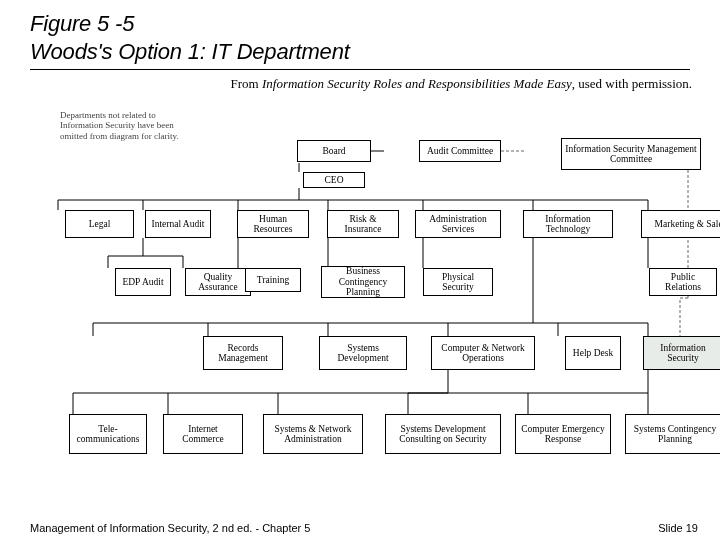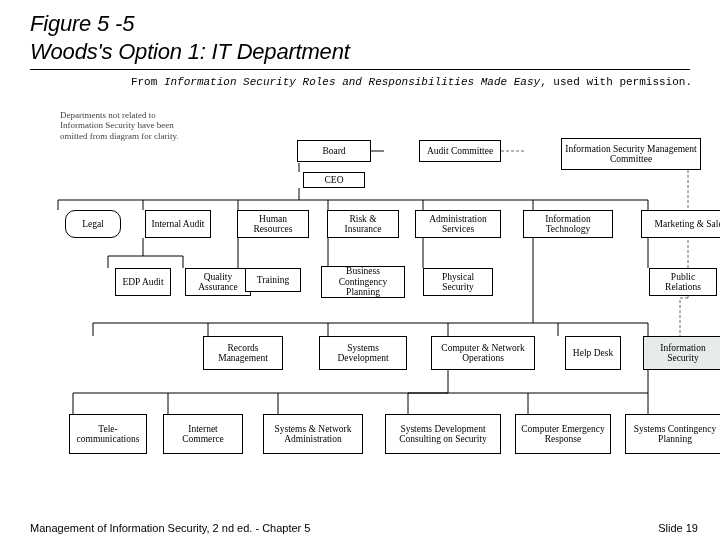--- a/index.html
+++ b/index.html
@@ -22,24 +22,24 @@
     font-weight: normal;
     line-height: 1.25;
     letter-spacing: -0.2px;
   }
   .title-rule {
     border: none;
     border-top: 1.5px solid #000;
     margin: 4px 0 0 0;
   }
   .attribution {
-    font-size: 11px;
+    font-size: 13px;
     text-align: right;
     padding: 2px 28px 0 0;
-    font-family: Liberation Mono, monospace;
+    font-family: Liberation Serif, serif;
   }
   .attribution .src { font-style: italic; }
   .note-box {
     position: absolute;
     left: 60px;
     top: 110px;
     width: 130px;
     font-family: "Times New Roman", serif;
     font-size: 9px;
     color: #444;
@@ -162,21 +162,21 @@
   <line x1="500" y1="255" x2="500" y2="276"></line>
   <line x1="620" y1="255" x2="620" y2="276"></line>
 </svg>
 
 <div class="node" style="left:234px; top:2px;  width:74px; height:22px;">Board</div>
 <div class="node" style="left:356px; top:2px;  width:82px; height:22px;">Audit Committee</div>
 <div class="node" style="left:498px; top:0px;  width:140px; height:32px;">Information Security Management Committee</div>
 
 <div class="node" style="left:240px; top:34px; width:62px; height:16px;">CEO</div>
 
-<div class="node" style="left:2px;   top:72px; width:56px; height:28px;border-radius:10px;">Legal</div>
+<div class="node" style="left:2px;   top:72px; width:69px; height:28px;">Legal</div>
 <div class="node" style="left:82px;  top:72px; width:66px; height:28px;">Internal Audit</div>
 <div class="node" style="left:174px; top:72px; width:72px; height:28px;">Human Resources</div>
 <div class="node" style="left:264px; top:72px; width:72px; height:28px;">Risk &amp; Insurance</div>
 <div class="node" style="left:352px; top:72px; width:86px; height:28px;">Administration Services</div>
 <div class="node" style="left:460px; top:72px; width:90px; height:28px;">Information Technology</div>
 <div class="node" style="left:578px; top:72px; width:99px; height:28px;">Marketing &amp; Sales</div>
 
 <div class="node" style="left:52px;  top:130px; width:56px; height:28px;">EDP Audit</div>
 <div class="node" style="left:122px; top:130px; width:66px; height:28px;">Quality Assurance</div>
 <div class="node" style="left:182px; top:130px; width:56px; height:24px;">Training</div>

